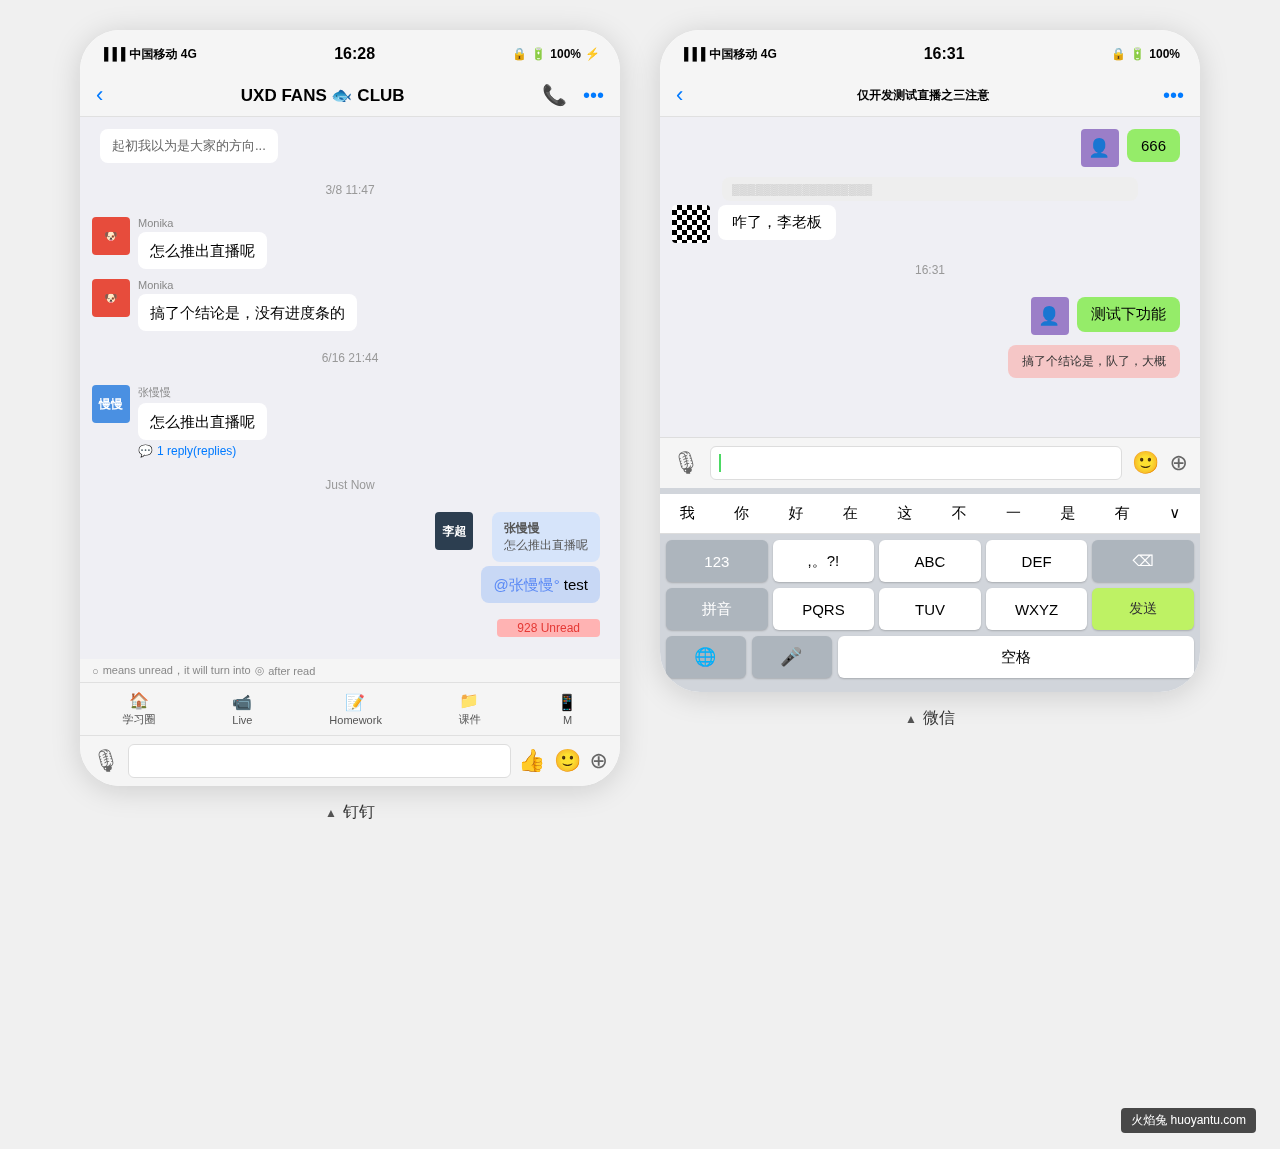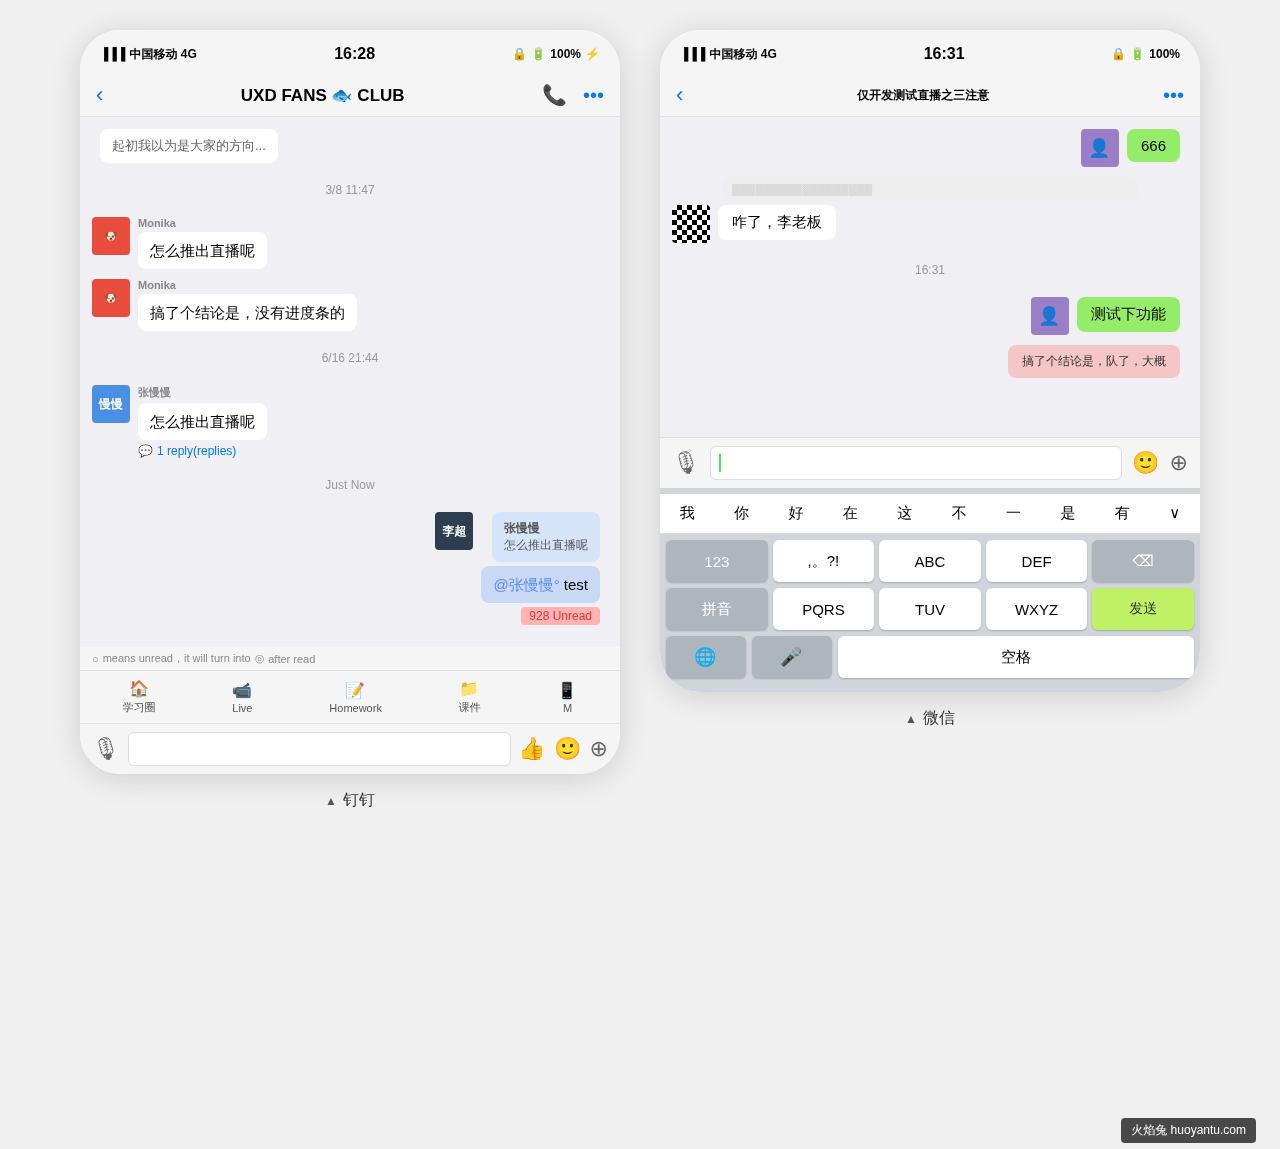--- a/index.html
+++ b/index.html
@@ -101,21 +101,21 @@
       display: flex;
       align-items: center;
       justify-content: center;
       font-size: 11px;
       color: #fff;
       font-weight: bold;
     }
     .avatar.monika { background: #e74c3c; }
     .avatar.zhang { background: #4a90e2; font-size: 13px; }
     .msg-content { display: flex; flex-direction: column; max-width: 70%; margin: 0 8px; }
-    .sender-name { font-size: 11px; color: #888; margin-bottom: 3px; font-weight: bold; }
+    .sender-name { font-size: 11px; color: #888; margin-bottom: 3px; }
     .bubble {
       background: #fff;
       border-radius: 8px;
       padding: 8px 12px;
       font-size: 15px;
       color: #000;
       line-height: 1.4;
       position: relative;
     }
     .bubble.blue-light { background: #c8d8f5; }
@@ -135,23 +135,23 @@
       margin-bottom: 4px;
     }
     .reply-block .quoted-sender { font-size: 12px; color: #555; font-weight: 600; }
     .reply-block .quoted-text { font-size: 12px; color: #555; }
     .reply-at { color: #5b8af5; }
     .unread-badge {
       background: #ffb3b3;
       color: #e53935;
       font-size: 12px;
       border-radius: 4px;
-      padding: 2px 8px;
+      padding: 2px 20px;
       align-self: flex-end;
-      margin-top: 4px;
+      margin-top: 16px;
     }
     
     .input-area {
       background: #f5f5f5;
       padding: 8px 12px;
       border-top: 1px solid #e0e0e0;
     }
     .input-row {
       display: flex;
       align-items: center;
@@ -292,21 +292,21 @@
       background: #9b7ec8;
       flex-shrink: 0;
       display: flex;
       align-items: center;
       justify-content: center;
       color: #fff;
       font-size: 18px;
     }
     .watermark {
       position: fixed;
-      bottom: 6px;
+      bottom: 16px;
       right: 24px;
       background: rgba(0,0,0,0.7);
       color: #fff;
       font-size: 12px;
       padding: 4px 10px;
       border-radius: 4px;
     }
   </style>
 </head>
 <body>

